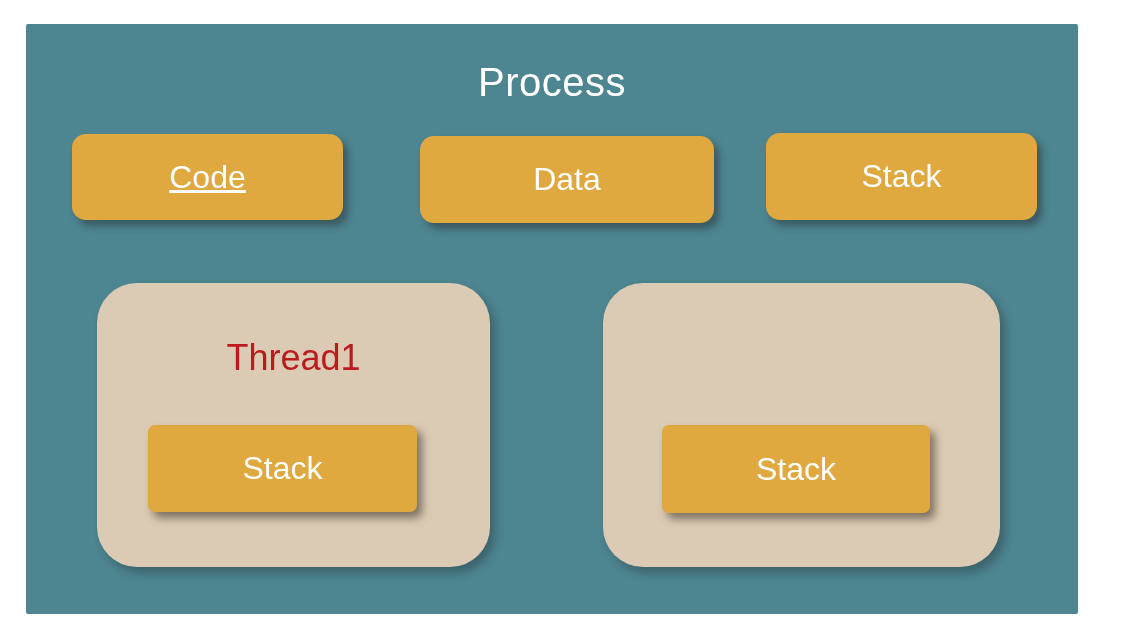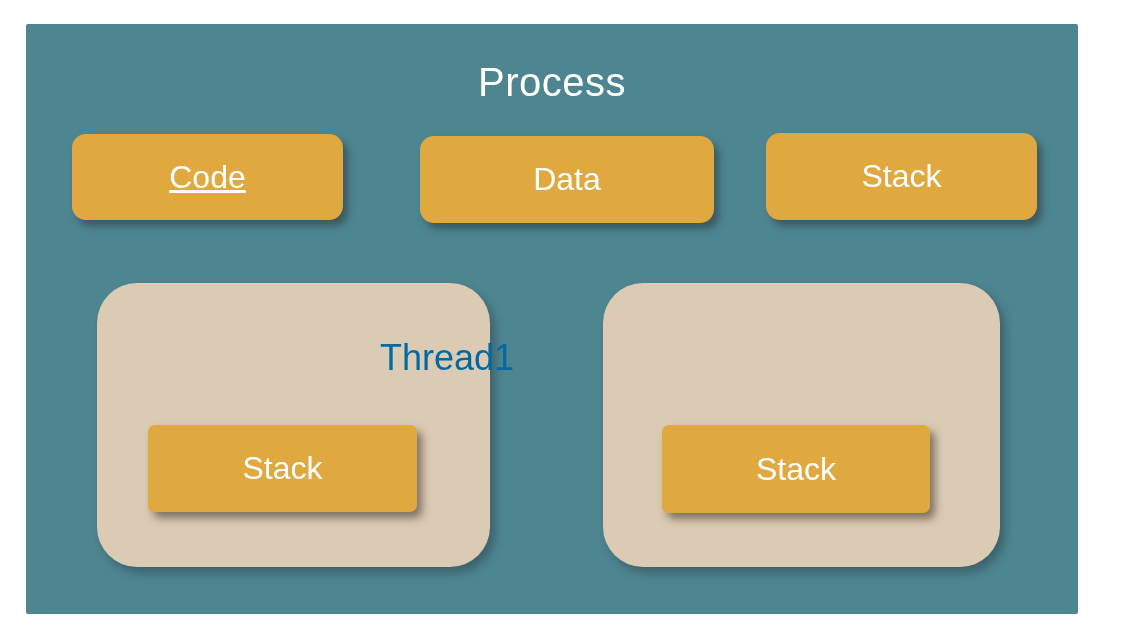--- a/index.html
+++ b/index.html
@@ -64,24 +64,23 @@
   }
 
   .thread-1 { left: 71px;  top: 259px; width: 393px; height: 284px; }
   .thread-2 { left: 577px; top: 259px; width: 397px; height: 284px; }
 
   .thread-label {
     position: absolute;
     left: 0;
     top: 54px;
     width: 100%;
-    text-align: right;
+    text-align: center;
     font-size: 36px;
-    color: #0369a1;
-    padding-left: 24px;
+    color: #b91c1c;
   }
 
   .stack {
     position: absolute;
     display: flex;
     align-items: center;
     justify-content: center;
     background: #dfa940;
     border-radius: 7px;
     color: #ffffff;

